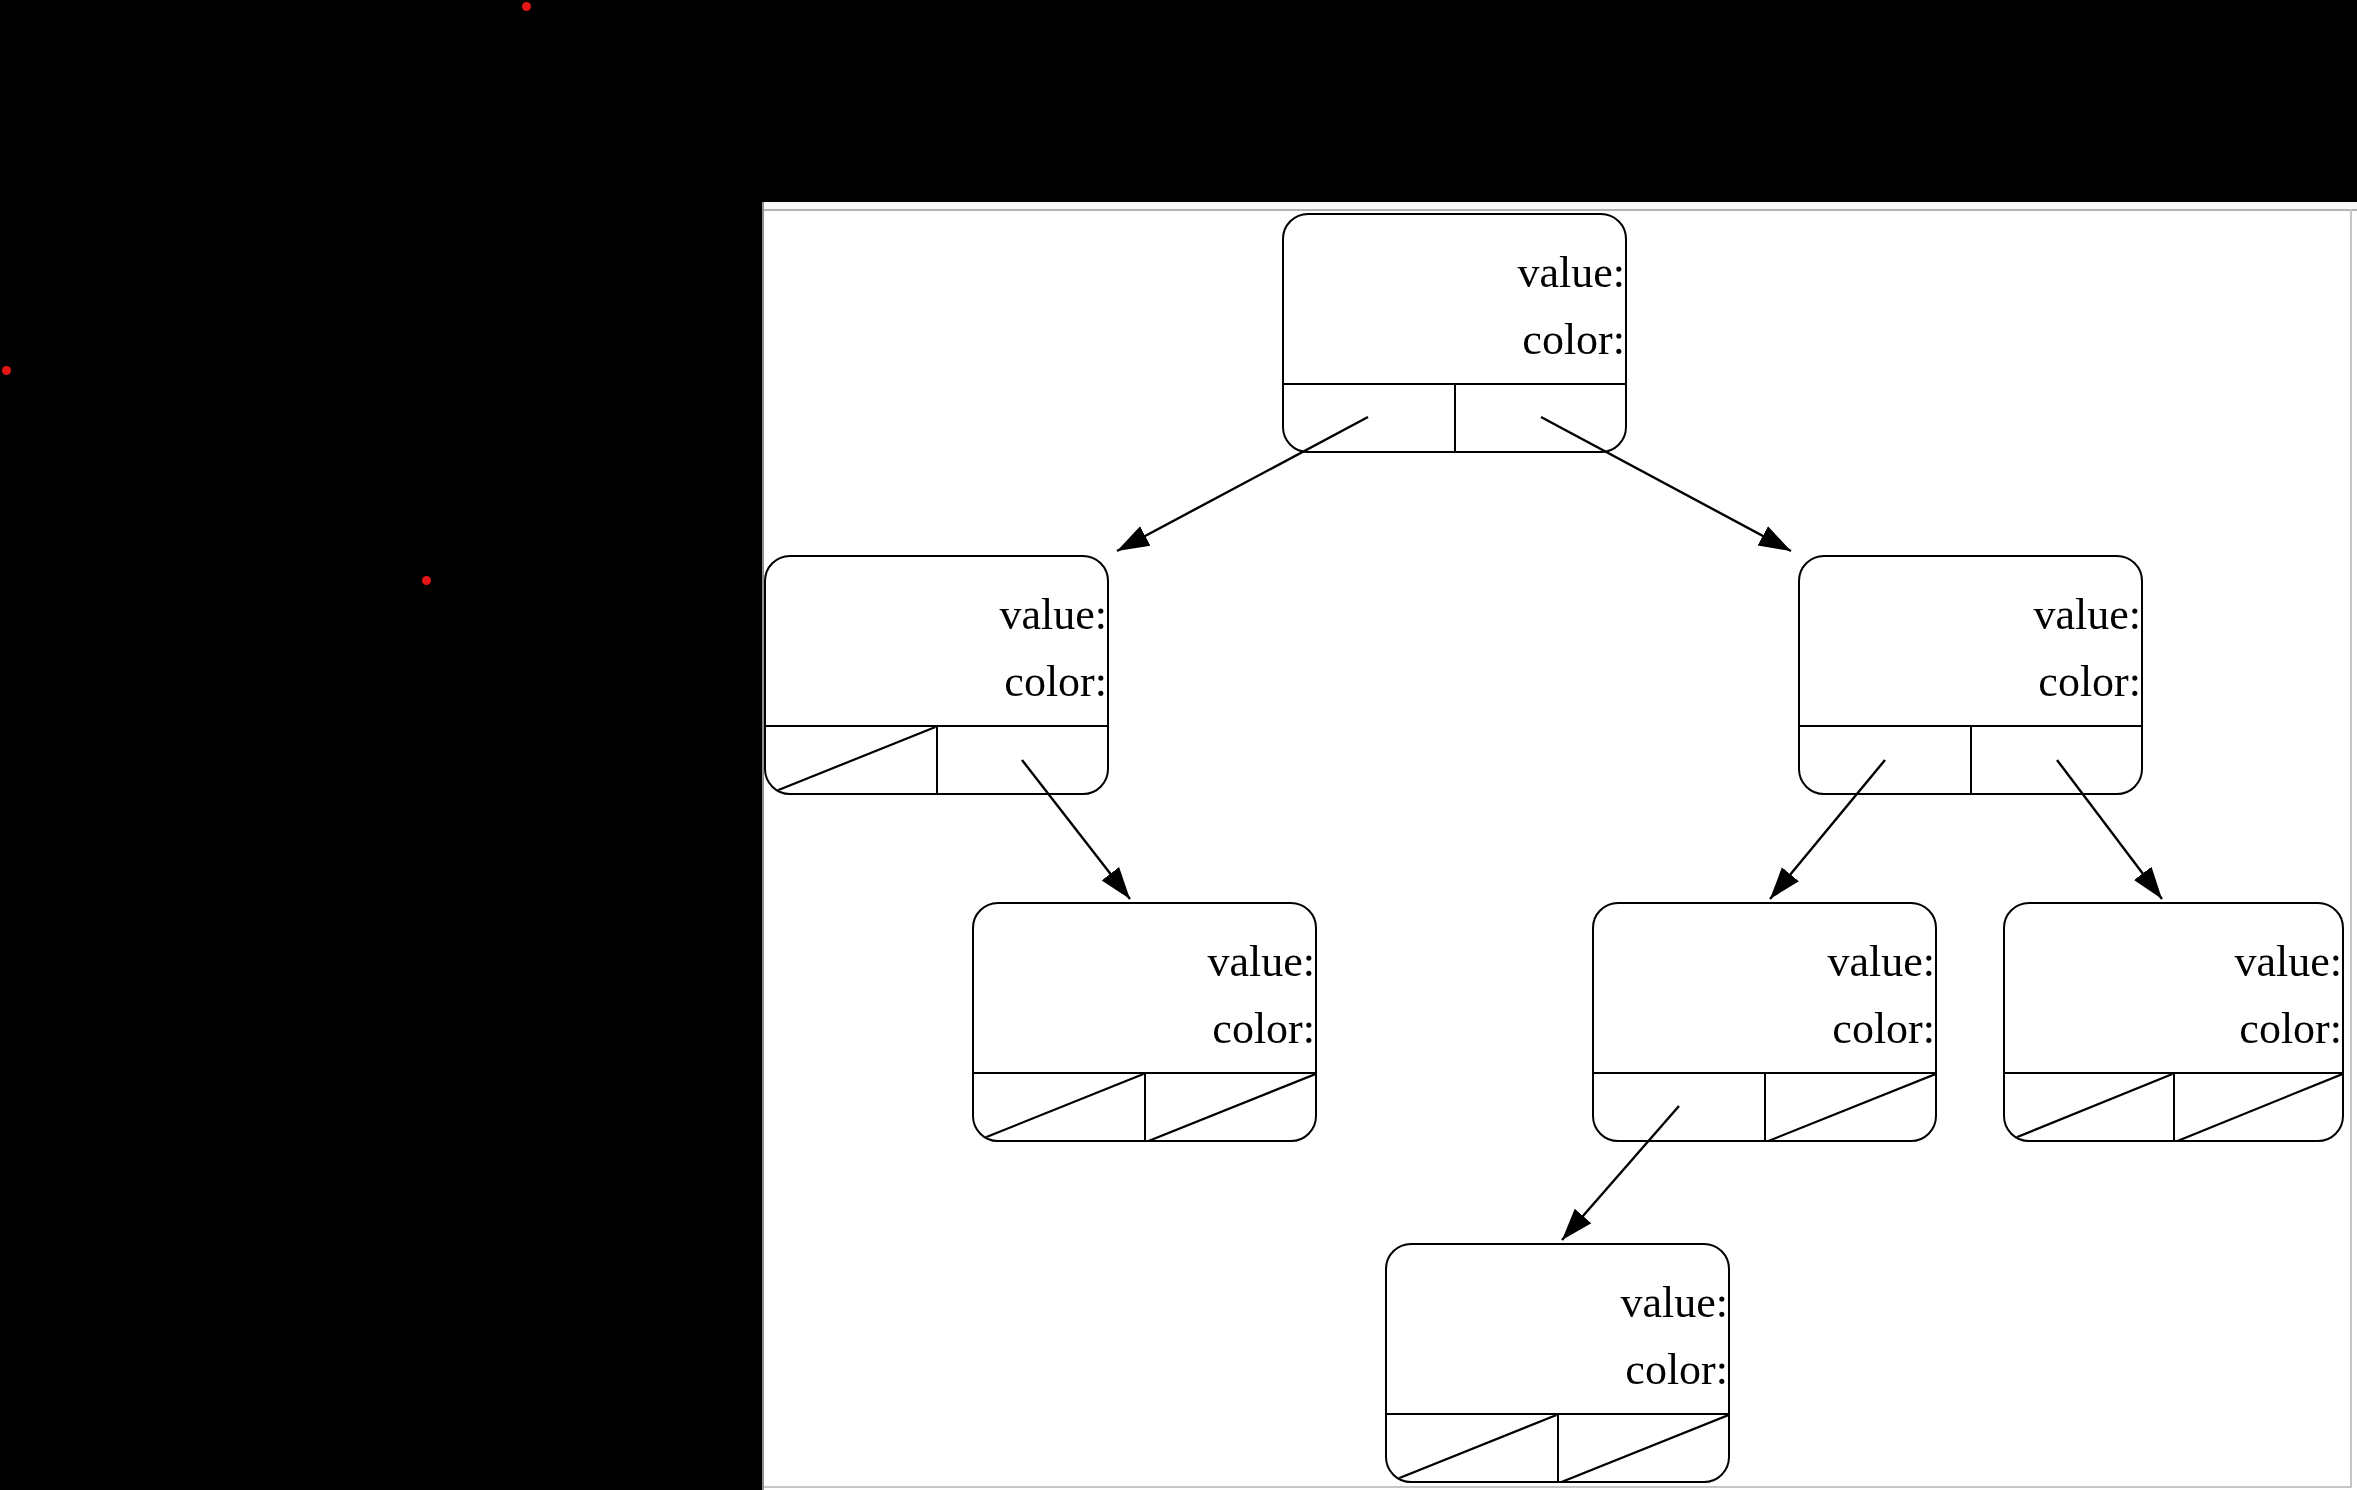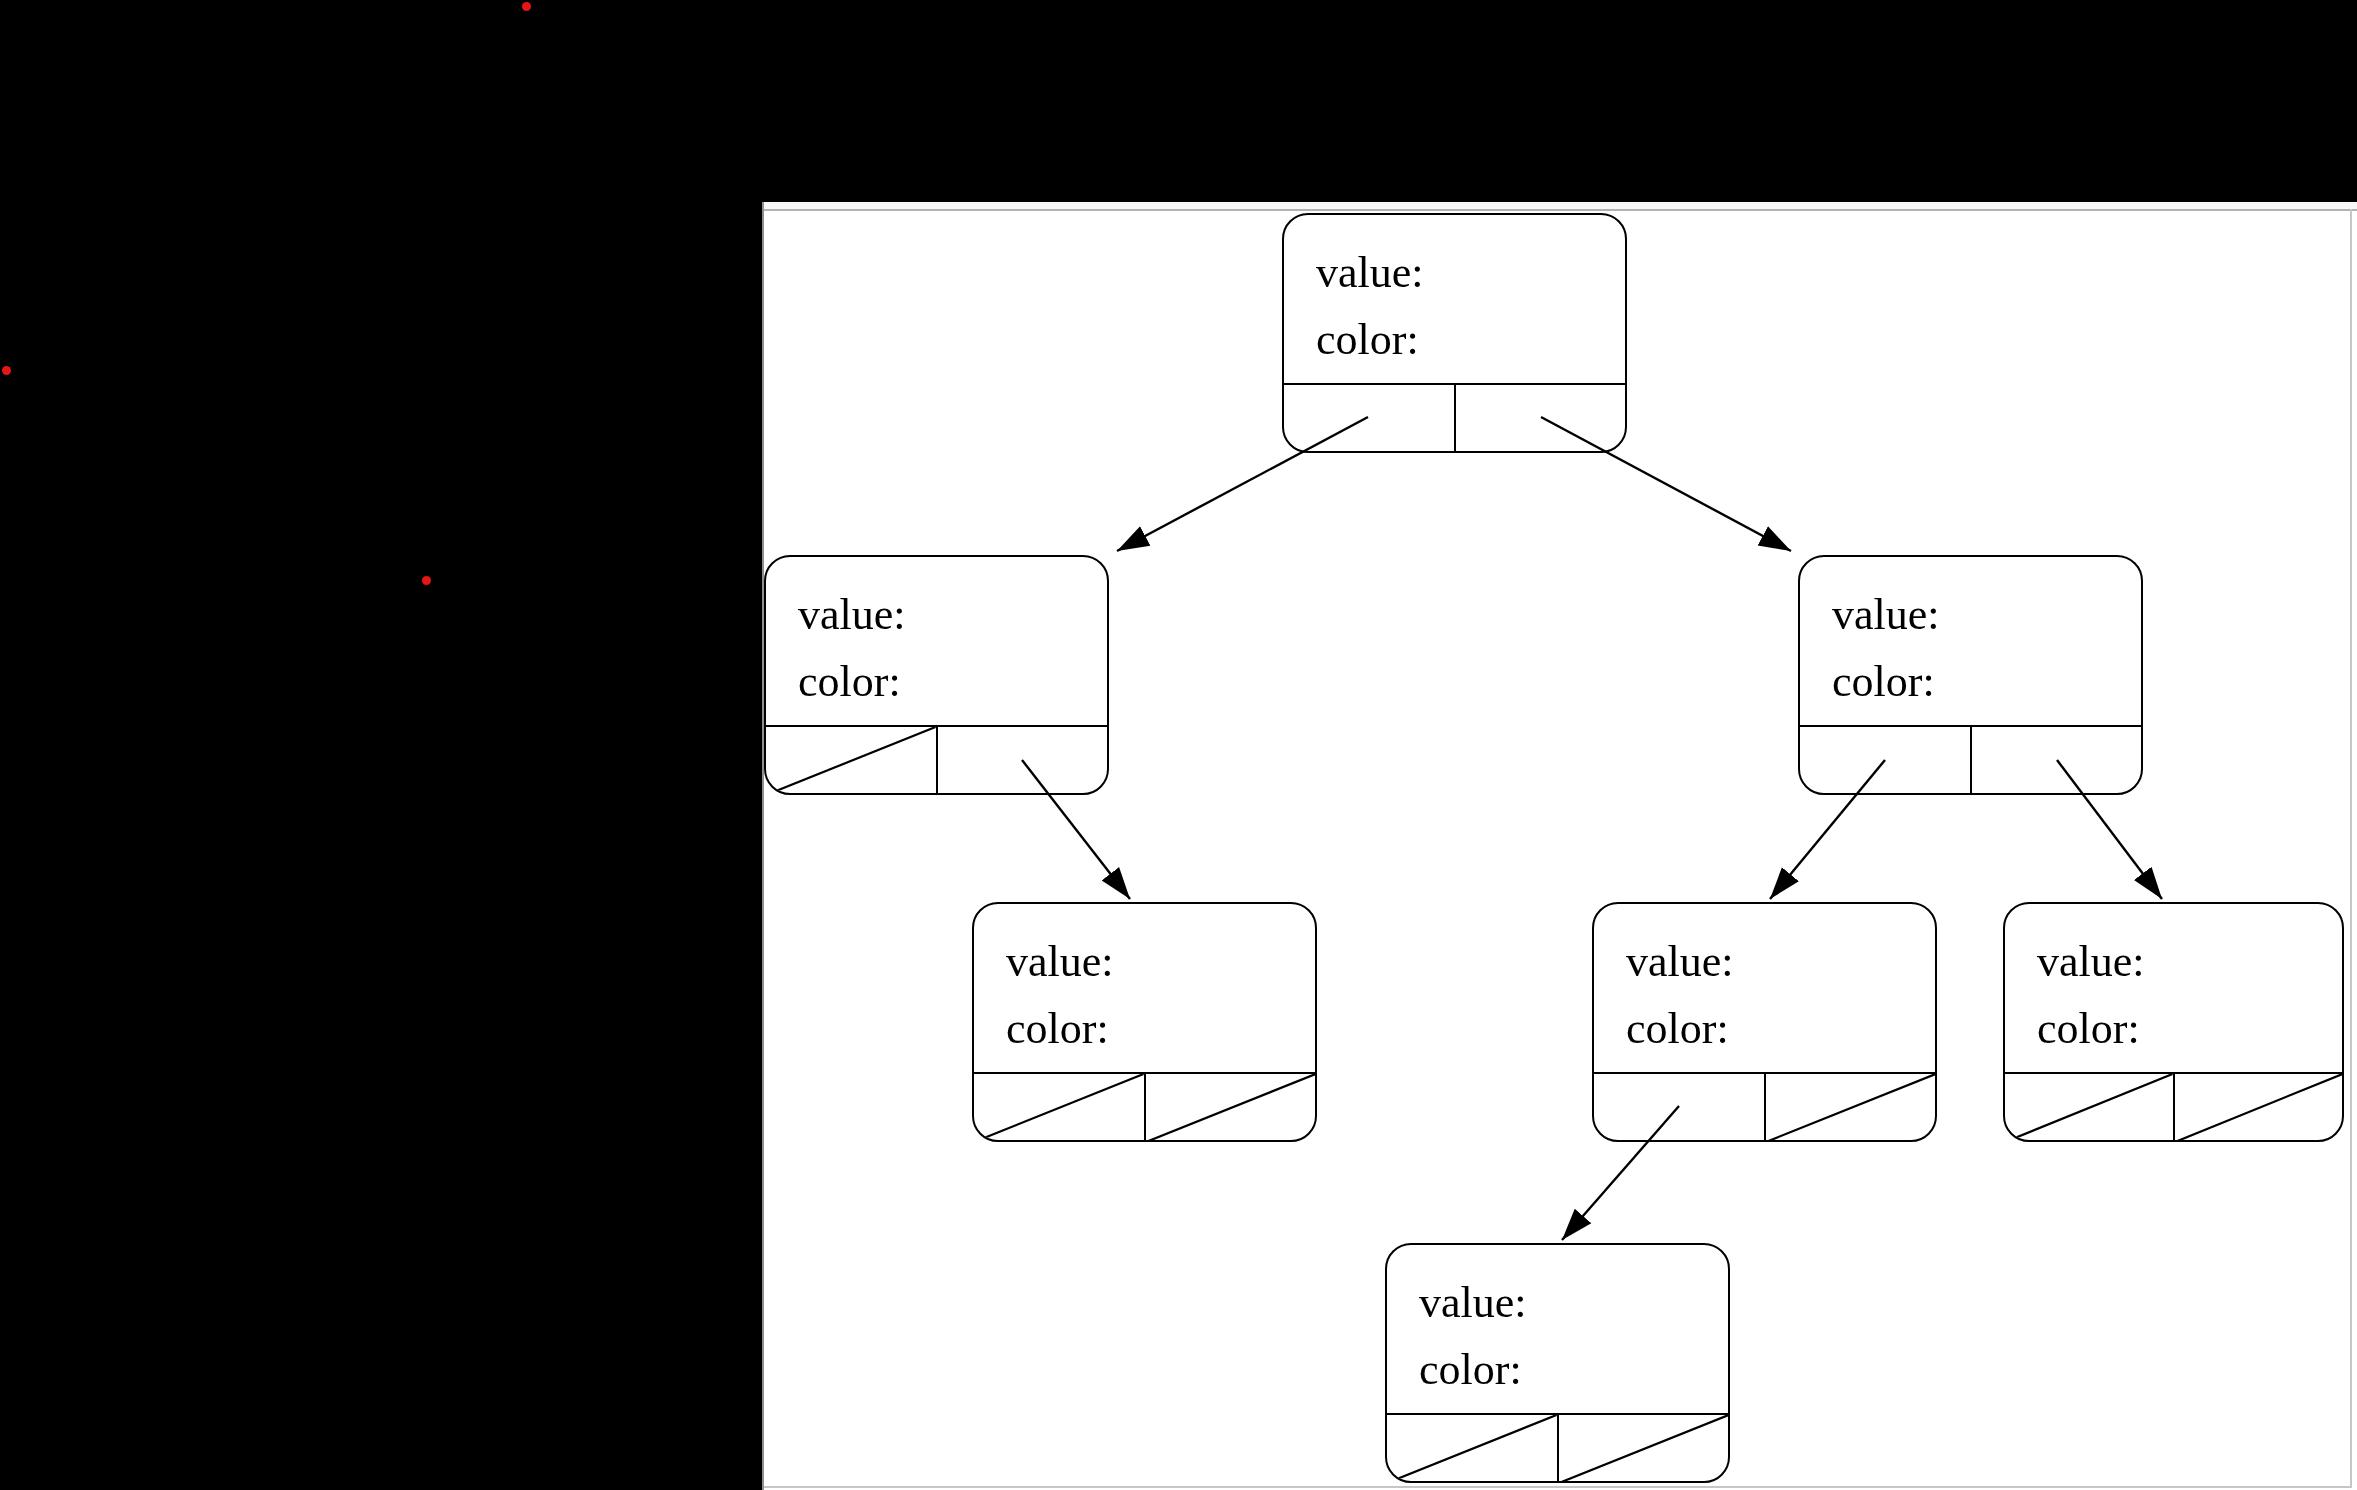--- a/index.html
+++ b/index.html
@@ -13,21 +13,21 @@
   .right-line{position:absolute;left:2350px;top:209px;width:2px;height:1279px;background:#c6c6c6;}
   .bottom-line{position:absolute;left:764px;top:1486px;width:1586px;height:2px;background:#c6c6c6;}
   
   .dot{position:absolute;width:9px;height:9px;border-radius:50%;background:#e41616;}
   .dot1{left:522px;top:2px;}
   .dot2{left:2px;top:366px;}
   .dot3{left:422px;top:576px;}
   
   .node{position:absolute;width:345px;height:240px;background:#fff;border:2px solid #000;
         border-radius:26px;box-sizing:border-box;overflow:hidden;color:#000;}
-  .labels{height:168px;box-sizing:border-box;padding:24px 12px 0 32px;font-size:44px;line-height:67px;}
+  .labels{height:168px;box-sizing:border-box;padding:24px 0 0 32px;font-size:44px;line-height:67px;text-align:right;}
   .row{height:68px;border-top:2px solid #000;display:flex;}
   .cell{flex:1;position:relative;}
   .cell.cl{border-right:2px solid #000;}
   .slash{position:absolute;left:0;top:0;width:100%;height:100%;display:block;}
   .slash line{stroke:#000;stroke-width:2.2px;}
   #node-root{left:1282px;top:213px;}
   #node-left{left:764px;top:555px;}
   #node-right{left:1798px;top:555px;}
   #node-left-right{left:972px;top:902px;}
   #node-right-left{left:1592px;top:902px;}

